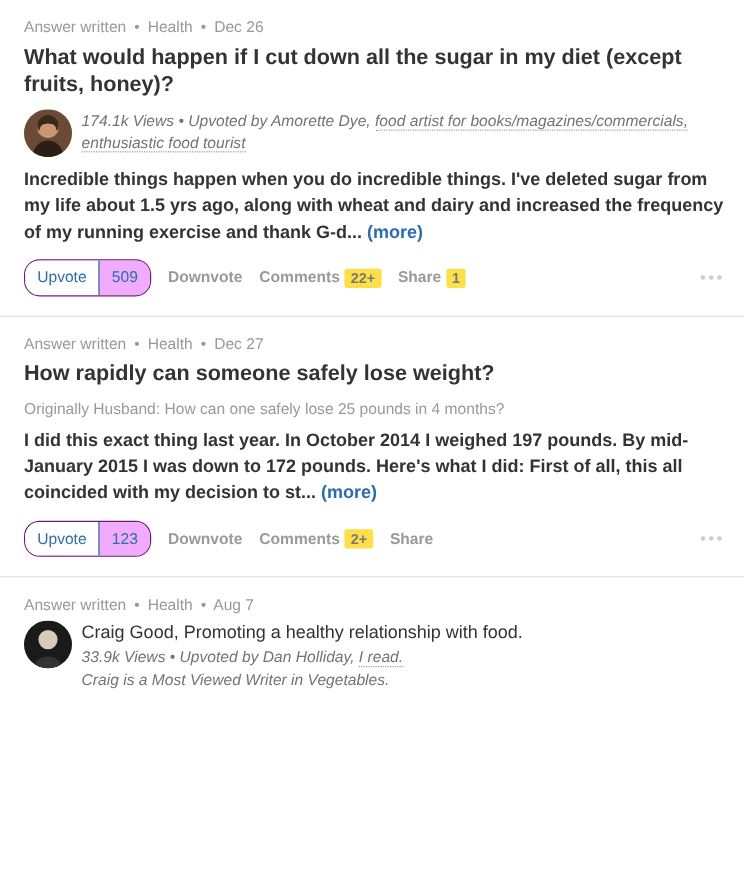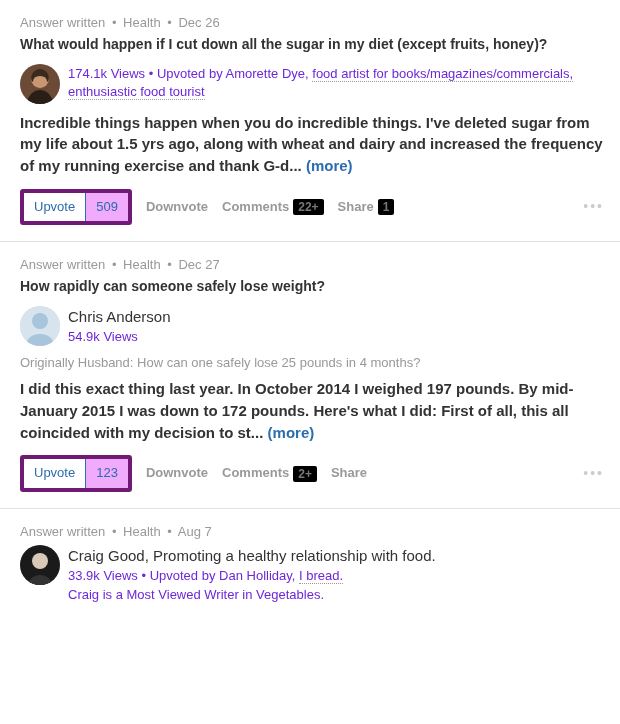--- a/index.html
+++ b/index.html
@@ -15,21 +15,21 @@
     padding: 14px 16px 16px 20px;
     border-bottom: 1px solid #e2e2e2;
   }
   .meta-line {
     color: #999;
     font-size: 13px;
     margin-bottom: 4px;
   }
   .meta-line .sep { margin: 0 3px; }
   .question-title {
-    font-size: 14px;
+    font-size: 18px;
     font-weight: 700;
     color: #333;
     margin-bottom: 10px;
     line-height: 1.25;
     cursor: pointer;
   }
   .author-row {
     display: flex;
     align-items: flex-start;
     margin-bottom: 8px;
@@ -43,23 +43,24 @@
     overflow: hidden;
     background: #d7e4ed;
   }
   .avatar svg { width: 100%; height: 100%; display: block; }
   .author-info { flex: 1; }
   .author-name {
     color: #333;
     font-size: 15px;
   }
   .author-sub {
-    color: #6d28d9;
+    color: #737373;
     font-size: 13px;
     margin-top: 1px;
+    font-style: italic;
   }
   .dotted { border-bottom: 1px dotted #999; cursor: pointer; }
   .original-q {
     color: #999;
     font-size: 13px;
     margin-bottom: 6px;
   }
   .answer-body {
     color: #333;
     font-size: 15px;
@@ -74,22 +75,22 @@
   .action-bar {
     display: flex;
     align-items: center;
     gap: 14px;
     font-size: 13px;
     color: #999;
   }
   .upvote-btn {
     display: inline-flex;
     align-items: stretch;
-    border: 4px solid #701a75;
-    border-radius: 3px;
+    border: 1px solid #701a75;
+    border-radius: 13px;
     overflow: hidden;
     cursor: pointer;
     font-size: 13px;
   }
   .upvote-btn .lbl {
     padding: 5px 10px;
     color: #2b6dad;
     background: #fff;
   }
   .upvote-btn .cnt {
@@ -101,21 +102,21 @@
   .action {
     color: #999;
     cursor: pointer;
     display: inline-flex;
     align-items: center;
     gap: 4px;
     font-weight: bold;
   }
   .badge {
     display: inline-block;
-    background: #000000;
+    background: #fde047;
     color: #777;
     border-radius: 2px;
     padding: 0 5px;
     font-size: 12px;
     line-height: 16px;
     min-width: 14px;
     text-align: center;
   }
   .spacer { flex: 1; }
   .more-icon {
@@ -180,37 +181,20 @@
 
 <div class="post">
   <div class="meta-line">
     <span>Answer written</span>
     <span class="sep">•</span>
     <span>Health</span>
     <span class="sep">•</span>
     <span>Dec 27</span>
   </div>
   <div class="question-title">How rapidly can someone safely lose weight?</div>
-  <div class="author-row">
-    <div class="avatar">
-      <svg viewBox="0 0 40 40">
-          <rect width="40" height="40" fill="#d7e4ed"></rect>
-          <circle cx="20" cy="15" r="8" fill="#a8c5db"></circle>
-          <path d="M5 40 Q8 28 20 28 Q32 28 35 40 Z" fill="#a8c5db"></path>
-        </svg>
-    </div>
-    <div class="author-info">
-      <div class="author-name">
-        <span>Chris Anderson</span>
-      </div>
-      <div class="author-sub">
-        <span>54.9k Views</span>
-      </div>
-    </div>
-  </div>
   <div class="original-q">
     <span>Originally Husband:</span>
     <span>How can one safely lose 25 pounds in 4 months?</span>
   </div>
   <div class="answer-body">
     <span>I did this exact thing last year.  In October 2014 I weighed 197 pounds.  By mid-January 2015 I was down to 172 pounds.  Here's what I did:   First of all, this all coincided with my decision to st... </span><span class="more-link">(more)</span>
   </div>
   <div class="action-bar">
     <div class="upvote-btn">
       <span class="lbl">Upvote</span>
@@ -245,19 +229,19 @@
     </div>
     <div class="author-info">
       <div class="author-name">
         <span>Craig Good</span><span>, Promoting a healthy relationship with food.</span>
       </div>
       <div class="author-sub">
         <span>33.9k Views</span>
         <span> • </span>
         <span>Upvoted by</span>
         <span> </span>
-        <span>Dan Holliday</span><span>, </span><span class="dotted">I bread.</span>
+        <span>Dan Holliday</span><span>, </span><span class="dotted">I read.</span>
       </div>
       <div class="author-sub">Craig is a Most Viewed Writer in Vegetables.</div>
     </div>
   </div>
 
 </div>
 
 </body></html>

